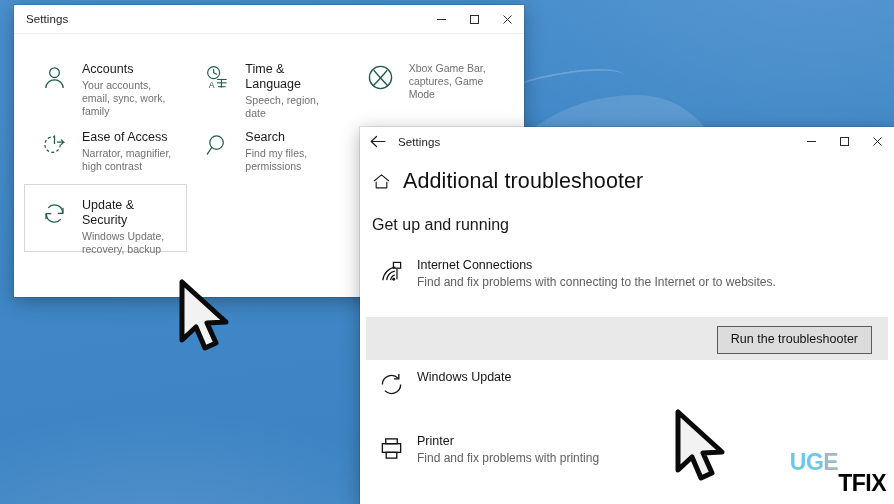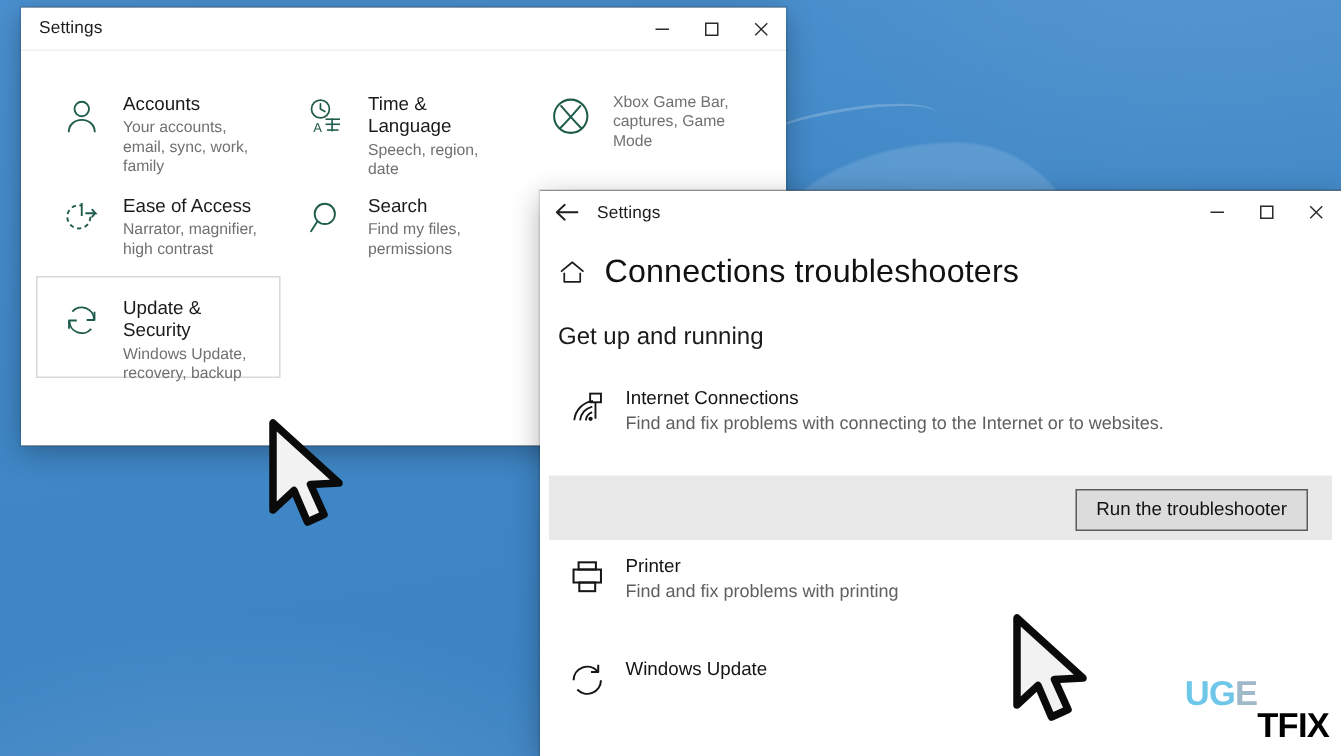--- a/index.html
+++ b/index.html
@@ -41,21 +41,21 @@
     left: 505px; top: 72px;
     width: 120px; height: 26px;
     border-top: 2px solid rgba(255,255,255,0.20);
     border-radius: 50%;
     transform: rotate(-9deg);
   }
 
   
   .window {
     position: absolute;
-    background: #000000;
+    background: #fca5a5;
     box-shadow: 0 4px 18px rgba(0,0,0,0.30), 0 0 0 1px rgba(0,0,0,0.10);
   }
   .titlebar {
     height: 29px;
     display: flex;
     align-items: center;
     background: #ffffff;
     border-bottom: 1px solid #efefef;
     user-select: none;
   }
@@ -417,21 +417,21 @@
 
     <div class="ts-body">
 
       <div class="ts-pagehead">
         <span class="home-ico">
           <svg width="19" height="19" viewBox="0 0 20 20">
             <path d="M2.5 9.2 10 3l7.5 6.2" fill="none" stroke="currentColor" stroke-width="1.2" stroke-linecap="round" stroke-linejoin="round"></path>
             <path d="M4.4 10.3v6.4h11.2v-6.4" fill="none" stroke="currentColor" stroke-width="1.2" stroke-linejoin="round"></path>
           </svg>
         </span>
-        <h1 class="ts-pagetitle">Connections troubleshooters</h1>
+        <h1 class="ts-pagetitle">Additional troubleshooter</h1>
       </div>
 
       <div class="ts-section">Get up and running</div>
 
       <div class="ts-item">
         <span class="ts-ico">
           <svg width="25" height="25" viewBox="0 0 26 26">
             <rect x="15" y="2.5" width="7.5" height="6" fill="none" stroke="currentColor" stroke-width="1.3"></rect>
             <line x1="18.7" y1="8.5" x2="18.7" y2="20" stroke="currentColor" stroke-width="1.3"></line>
             <path d="M4 21a15 15 0 0 1 13-13.5" fill="none" stroke="currentColor" stroke-width="1.3"></path>
@@ -446,45 +446,45 @@
         </div>
       </div>
 
       <div class="ts-action">
         <button class="run-btn">Run the troubleshooter</button>
       </div>
 
       <div class="ts-item">
         <span class="ts-ico">
           <svg width="25" height="25" viewBox="0 0 26 26">
+            <path d="M3.5 13a9.5 9.5 0 0 1 16.4-6.4" fill="none" stroke="currentColor" stroke-width="1.4"></path>
+            <path d="M20.6 2.2v5h-5" fill="none" stroke="currentColor" stroke-width="1.4" stroke-linejoin="round"></path>
+            <path d="M22.5 13a9.5 9.5 0 0 1-16.4 6.4" fill="none" stroke="currentColor" stroke-width="1.4"></path>
+          </svg>
+        </span>
+        <div class="ts-txt">
+          <div class="ts-title">Windows Update</div>
+          <div class="ts-desc"></div>
+        </div>
+      </div>
+
+      <div class="ts-item">
+        <span class="ts-ico">
+          <svg width="25" height="25" viewBox="0 0 26 26">
             <rect x="7" y="3" width="12" height="5" fill="none" stroke="currentColor" stroke-width="1.4"></rect>
             <rect x="3.5" y="8" width="19" height="9" fill="none" stroke="currentColor" stroke-width="1.4"></rect>
             <rect x="7.5" y="17" width="11" height="6" fill="none" stroke="currentColor" stroke-width="1.4"></rect>
           </svg>
         </span>
         <div class="ts-txt">
           <div class="ts-title">Printer</div>
           <div class="ts-desc">Find and fix problems with printing</div>
         </div>
       </div>
 
-      <div class="ts-item">
-        <span class="ts-ico">
-          <svg width="25" height="25" viewBox="0 0 26 26">
-            <path d="M3.5 13a9.5 9.5 0 0 1 16.4-6.4" fill="none" stroke="currentColor" stroke-width="1.4"></path>
-            <path d="M20.6 2.2v5h-5" fill="none" stroke="currentColor" stroke-width="1.4" stroke-linejoin="round"></path>
-            <path d="M22.5 13a9.5 9.5 0 0 1-16.4 6.4" fill="none" stroke="currentColor" stroke-width="1.4"></path>
-          </svg>
-        </span>
-        <div class="ts-txt">
-          <div class="ts-title">Windows Update</div>
-          <div class="ts-desc"></div>
-        </div>
-      </div>
-
     </div>
   </div>
 
   <div class="cursor" id="cursor-run">
     <svg width="64" height="80" viewBox="0 0 64 80">
       <path d="M6 4 L6 62 L20 49 L29 70 L40 65 L31 45 L50 44 Z" fill="#f2f2f2" stroke="#0a0a0a" stroke-width="5" stroke-linejoin="round"></path>
     </svg>
   </div>
 
   <div id="watermark">

